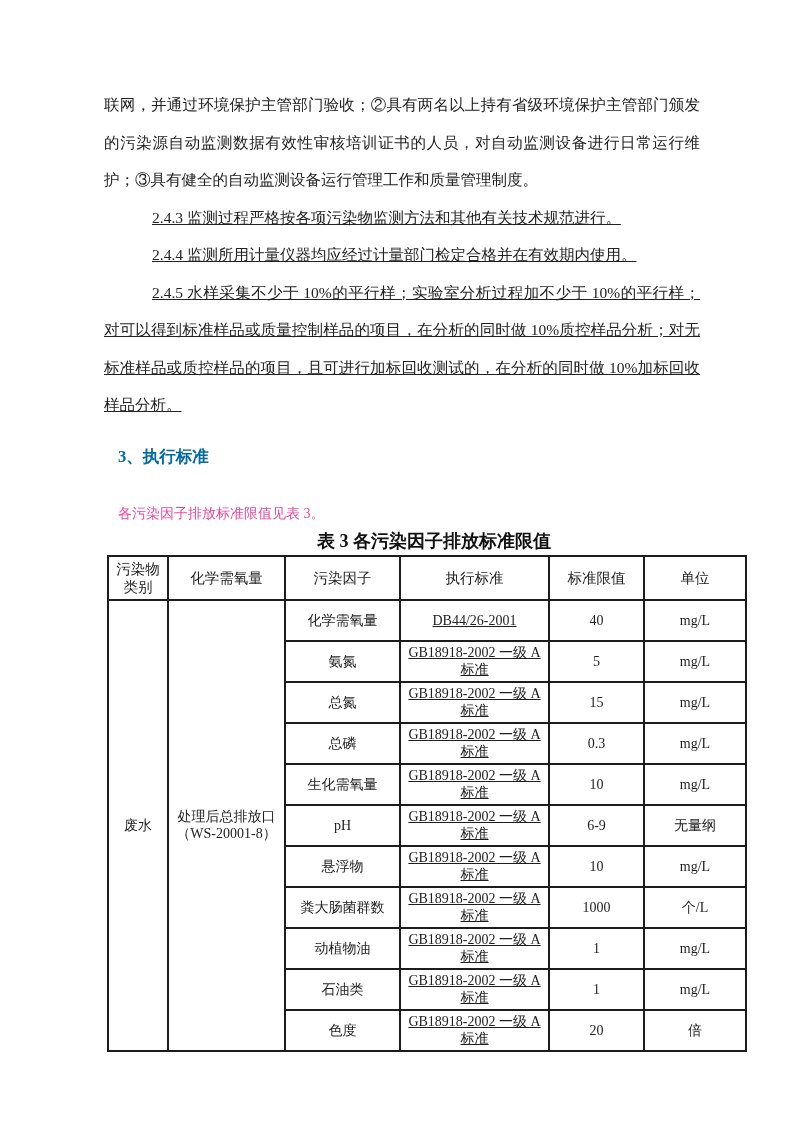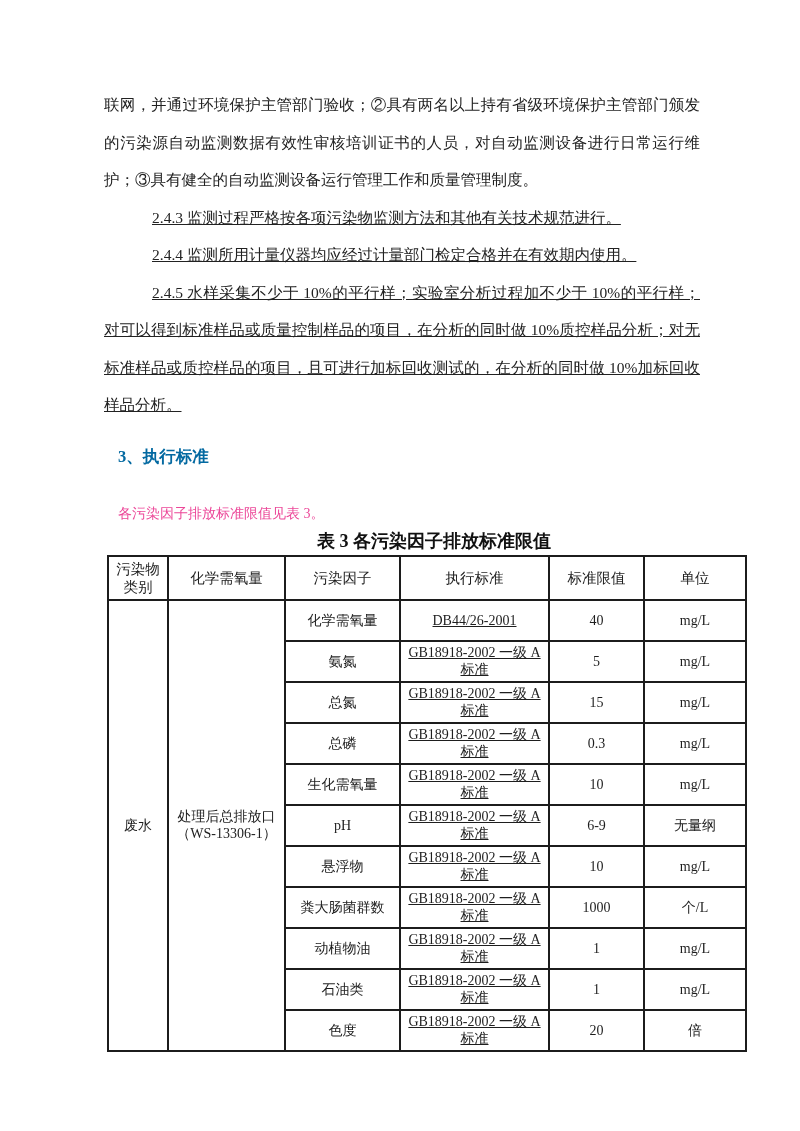--- a/index.html
+++ b/index.html
@@ -113,21 +113,21 @@
           <th>污染因子</th>
           <th>执行标准</th>
           <th>标准限值</th>
           <th>单位</th>
         </tr>
 
         <tr>
           <td rowspan="11">废水</td>
           <td rowspan="11" class="cell-point">
             <div>处理后总排放口</div>
-            <div>（WS-13306-1）</div>
+            <div>（WS-20001-8）</div>
           </td>
           <td>化学需氧量</td>
           <td class="cell-standard">
             <div>DB44/26-2001</div>
             <div></div>
           </td>
           <td>40</td>
           <td>mg/L</td>
         </tr>
 

